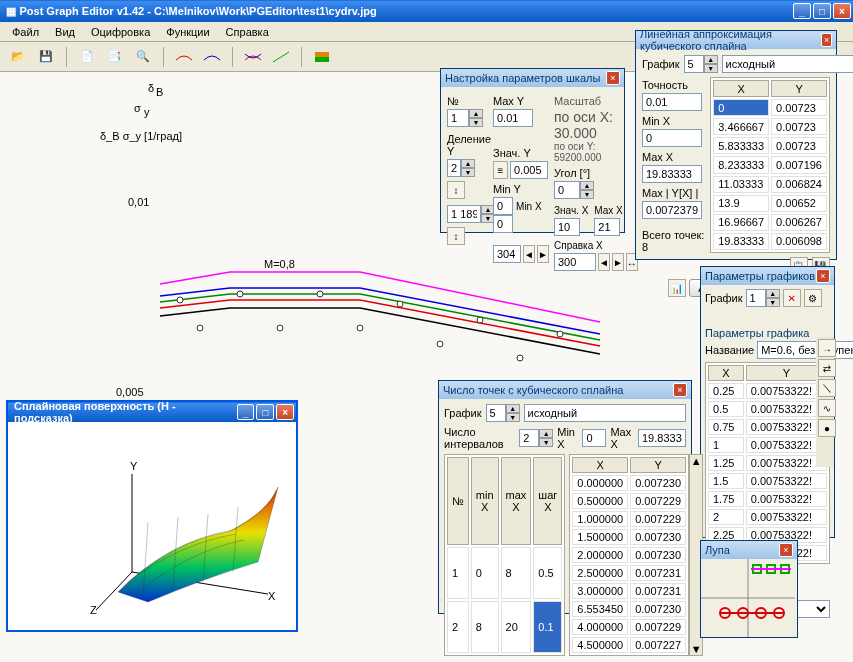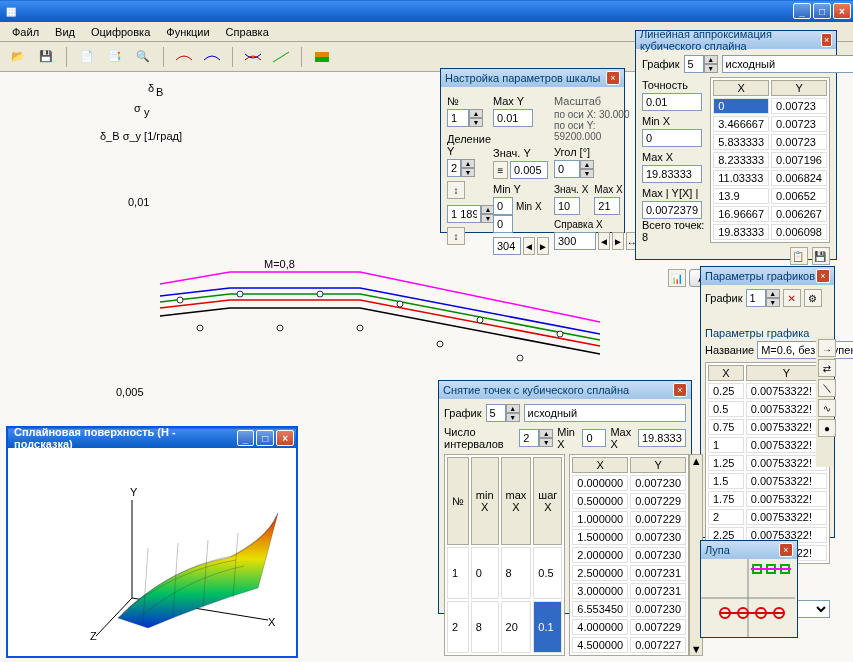--- a/index.html
+++ b/index.html
@@ -33,20 +33,21 @@
 .select{border:1px solid #7f9db9;background:#fff;padding:1px 3px;height:18px;font-size:11px}
 .side-tools{position:absolute;right:0;width:18px;background:#ece9d8;display:flex;flex-direction:column;gap:2px;padding:2px}
 .curve{stroke-width:1.5;fill:none}
 .childwin{position:absolute;border:2px solid #0055e5}
 </style>
 </head>
 <body>
 
 <div class="titlebar">
   <span>▦</span>&nbsp;
+  <span>Post Graph Editor v1.42 - C:\Melnikov\Work\PGEditor\test1\cydrv.jpg</span>
   <div class="spacer"></div>
   <div class="winbtn min">_</div>
   <div class="winbtn max">□</div>
   <div class="winbtn close">×</div>
 </div>
 
 <div class="menubar">
   <span>Файл</span>
   <span>Вид</span>
   <span>Оцифровка</span>
@@ -164,29 +165,29 @@
       <input class="inp" style="width: 40px;" value="0.01">
       <label style="margin-top:20px">Знач. Y</label>
       <div style="display:flex;gap:2px">
           <span class="ibtn">≡</span>
           <input class="inp" style="width: 38px;" value="0.005">
         </div>
       <label style="margin-top:4px">Min Y</label>
       <input class="inp" style="width: 20px;" value="0">
       <span style="font-size:10px">Min X</span>
       <input class="inp" style="width: 20px;" value="0">
-      <div style="margin-top:4px;display:flex;gap:2px;align-items:center">
+      <div style="margin-top:12px;display:flex;gap:2px;align-items:center">
        <input class="inp" style="width: 28px;" value="304">
        <span class="ibtn">◄</span>
           <span class="ibtn">►</span>
       </div>
     </div>
     <div>
       <label style="color:#555">Масштаб</label>
-      <div style="color:#555;font-size:10px">по оси X: 30.000</div>
+      <div style="color:#555;font-size:14px">по оси X: 30.000</div>
       <div style="color:#555;font-size:10px">по оси Y: 59200.000</div>
       <label style="margin-top:4px">Угол [°]</label>
       <div class="spin">
           <input class="inp" style="width: 26px;" value="0">
           <div>
             <div class="sb">▲</div>
             <div class="sb">▼</div>
           </div>
         </div>
       <div style="display:flex;gap:6px;margin-top:4px">
@@ -224,21 +225,21 @@
     <div style="display:flex;gap:2px;margin-top:4px">
       <div style="width:70px">
         <label>Точность</label>
         <input class="inp" style="width: 60px;" value="0.01">
         <label style="margin-top:4px">Min X</label>
         <input class="inp" style="width: 60px;" value="0">
         <label style="margin-top:4px">Max X</label>
         <input class="inp" style="width: 60px;" value="19.83333">
         <label style="margin-top:4px">Max | Y[X] |</label>
         <input class="inp" style="width: 60px;" value="0.00723790971">
-        <div style="">Всего точек: 8</div>
+        <div style="margin-top:10px">Всего точек: 8</div>
       </div>
       <table class="tbl" style="width:110px">
         <tbody>
             <tr>
               <th>X</th>
               <th>Y</th>
             </tr>
         </tbody>
           <tbody id="approx-rows">
             <tr>
@@ -382,21 +383,21 @@
     <span class="ibtn">→</span>
     <span class="ibtn">⇄</span>
     <span class="ibtn">＼</span>
     <span class="ibtn">∿</span>
     <span class="ibtn">●</span>
   </div>
 </div>
 
 <div class="panel" style="top:380px;left:438px;width:254px;height:234px">
   <div class="phead">
-      <span>Снятие точек с кубического сплайна</span>
+      <span>Число точек с кубического сплайна</span>
       <div class="pclose">×</div>
     </div>
   <div class="pbody" style="padding:5px">
     <div style="display:flex;align-items:center;gap:4px">
       <span>График</span>
       <div class="spin">
           <input class="inp" style="width: 20px;" value="5">
           <div>
             <div class="sb">▲</div>
             <div class="sb">▼</div>
@@ -497,21 +498,21 @@
       <div style="width:14px;background:#ece9d8;border:1px solid #aca899;display:flex;flex-direction:column;justify-content:space-between">
             <div style="text-align:center">▲</div>
             <div style="text-align:center">▼</div>
           </div>
       </div>
     </div>
 
   </div>
 </div>
 
-<div class="childwin" style="top:426px;left:6px;width:292px;height:232px;background:#fff">
+<div class="childwin" style="top:400px;left:6px;width:292px;height:232px;background:#fff">
   <div class="titlebar" style="height:20px">
       <span>Сплайновая поверхность (H - подсказка)</span>
       <div class="spacer"></div>
     <div class="winbtn min">_</div>
     <div class="winbtn max">□</div>
     <div class="winbtn close">×</div>
   </div>
   <svg width="288" height="208">
     <text x="122" y="48" font-size="12">Y</text>
     <text x="260" y="178" font-size="12">X</text>

